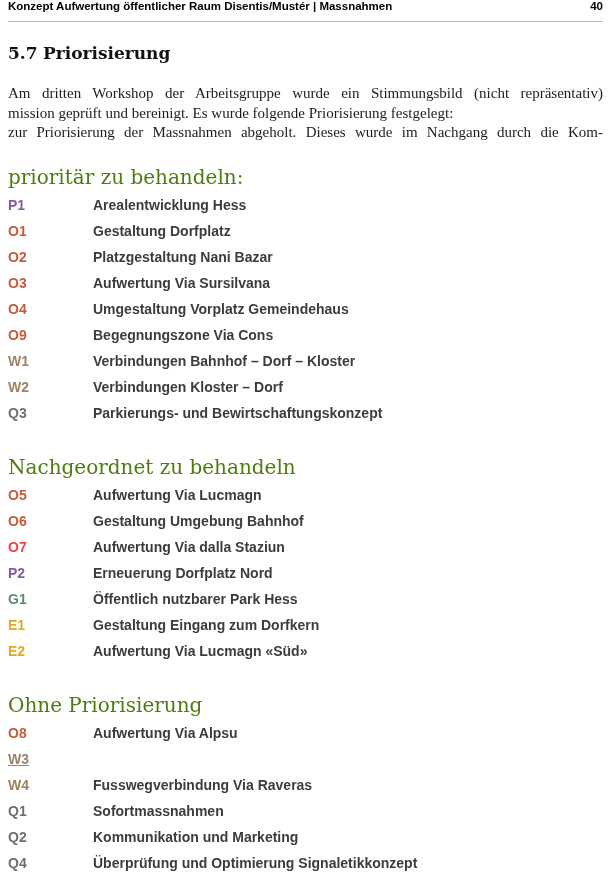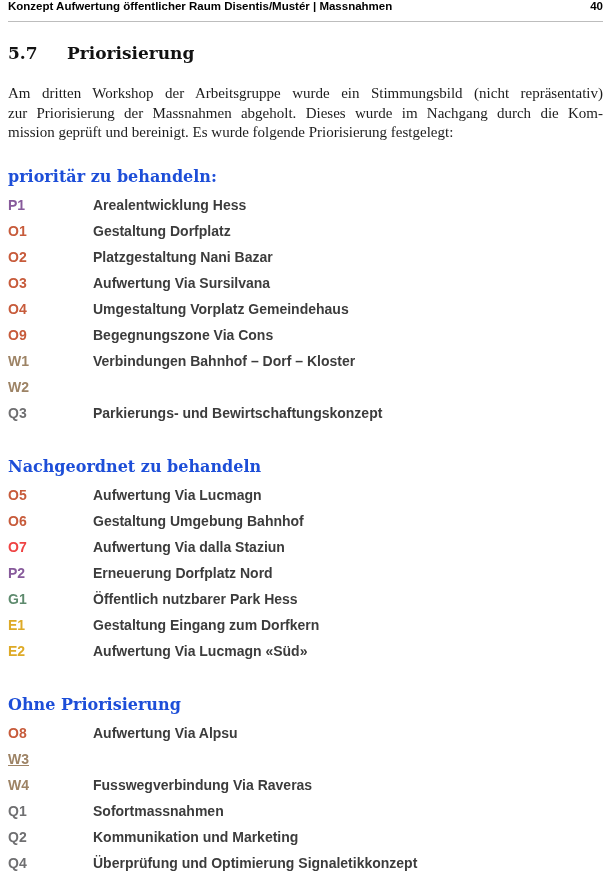--- a/index.html
+++ b/index.html
@@ -34,21 +34,20 @@
   }
   
   .section-title {
     display: flex;
     margin-top: 21px;
     font-family: "DejaVu Serif", serif;
     font-weight: bold;
     font-size: 17px;
     line-height: 20px;
     color: #121212;
-    gap: 24px;
   }
   .section-title .sec-num {
     width: 35px;
     flex: 0 0 35px;
   }
   
   .intro {
     margin-top: 21px;
     font-family: "Liberation Serif", serif;
     font-size: 15px;
@@ -62,24 +61,24 @@
   }
   
   .groups {
     margin-top: 24px;
   }
   .group + .group {
     margin-top: 36px;
   }
   .group-heading {
     font-family: "DejaVu Serif", serif;
-    font-weight: bold;
-    font-size: 16px;
+    font-weight: normal;
+    font-size: 20px;
     line-height: 20px;
-    color: #1d4ed8;
+    color: #4d7c0f;
   }
   .item-row {
     display: flex;
     align-items: flex-end;
     height: 26px;
   }
   .item-code {
     flex: 0 0 85px;
     width: 85px;
     font-weight: bold;
@@ -101,22 +100,22 @@
     <span>40</span>
   </div>
 
   <div class="section-title">
     <span class="sec-num">5.7</span>
     <span>Priorisierung</span>
   </div>
 
   <div class="intro">
       <div class="line justify">Am dritten Workshop der Arbeitsgruppe wurde ein Stimmungsbild (nicht repräsentativ)</div>
+      <div class="line">mission geprüft und bereinigt. Es wurde folgende Priorisierung festgelegt:</div>
       <div class="line justify">zur Priorisierung der Massnahmen abgeholt. Dieses wurde im Nachgang durch die Kom-</div>
-      <div class="line">mission geprüft und bereinigt. Es wurde folgende Priorisierung festgelegt:</div>
     </div>
 
   <div class="groups">
   <div class="group">
     <div class="group-heading">prioritär zu behandeln:</div>
     <div class="group-list">
           <div class="item-row">
             <span class="item-code" style="color: rgb(135, 90, 155);">P1</span>
             <span class="item-label">Arealentwicklung Hess</span>
           </div>
@@ -139,20 +138,21 @@
           <div class="item-row">
             <span class="item-code" style="color: rgb(199, 91, 59);">O9</span>
             <span class="item-label">Begegnungszone Via Cons</span>
           </div>
           <div class="item-row">
             <span class="item-code" style="color: rgb(157, 131, 101);">W1</span>
             <span class="item-label">Verbindungen Bahnhof – Dorf – Kloster</span>
           </div>
           <div class="item-row">
             <span class="item-code" style="color: rgb(157, 131, 101);">W2</span>
+            <span class="item-label">Verbindungen Kloster – Dorf</span>
           </div>
           <div class="item-row">
             <span class="item-code" style="color: rgb(111, 111, 113);">Q3</span>
             <span class="item-label">Parkierungs- und Bewirtschaftungskonzept</span>
           </div>
         </div>
   </div>
 
   <div class="group">
     <div class="group-heading">Nachgeordnet zu behandeln</div>

